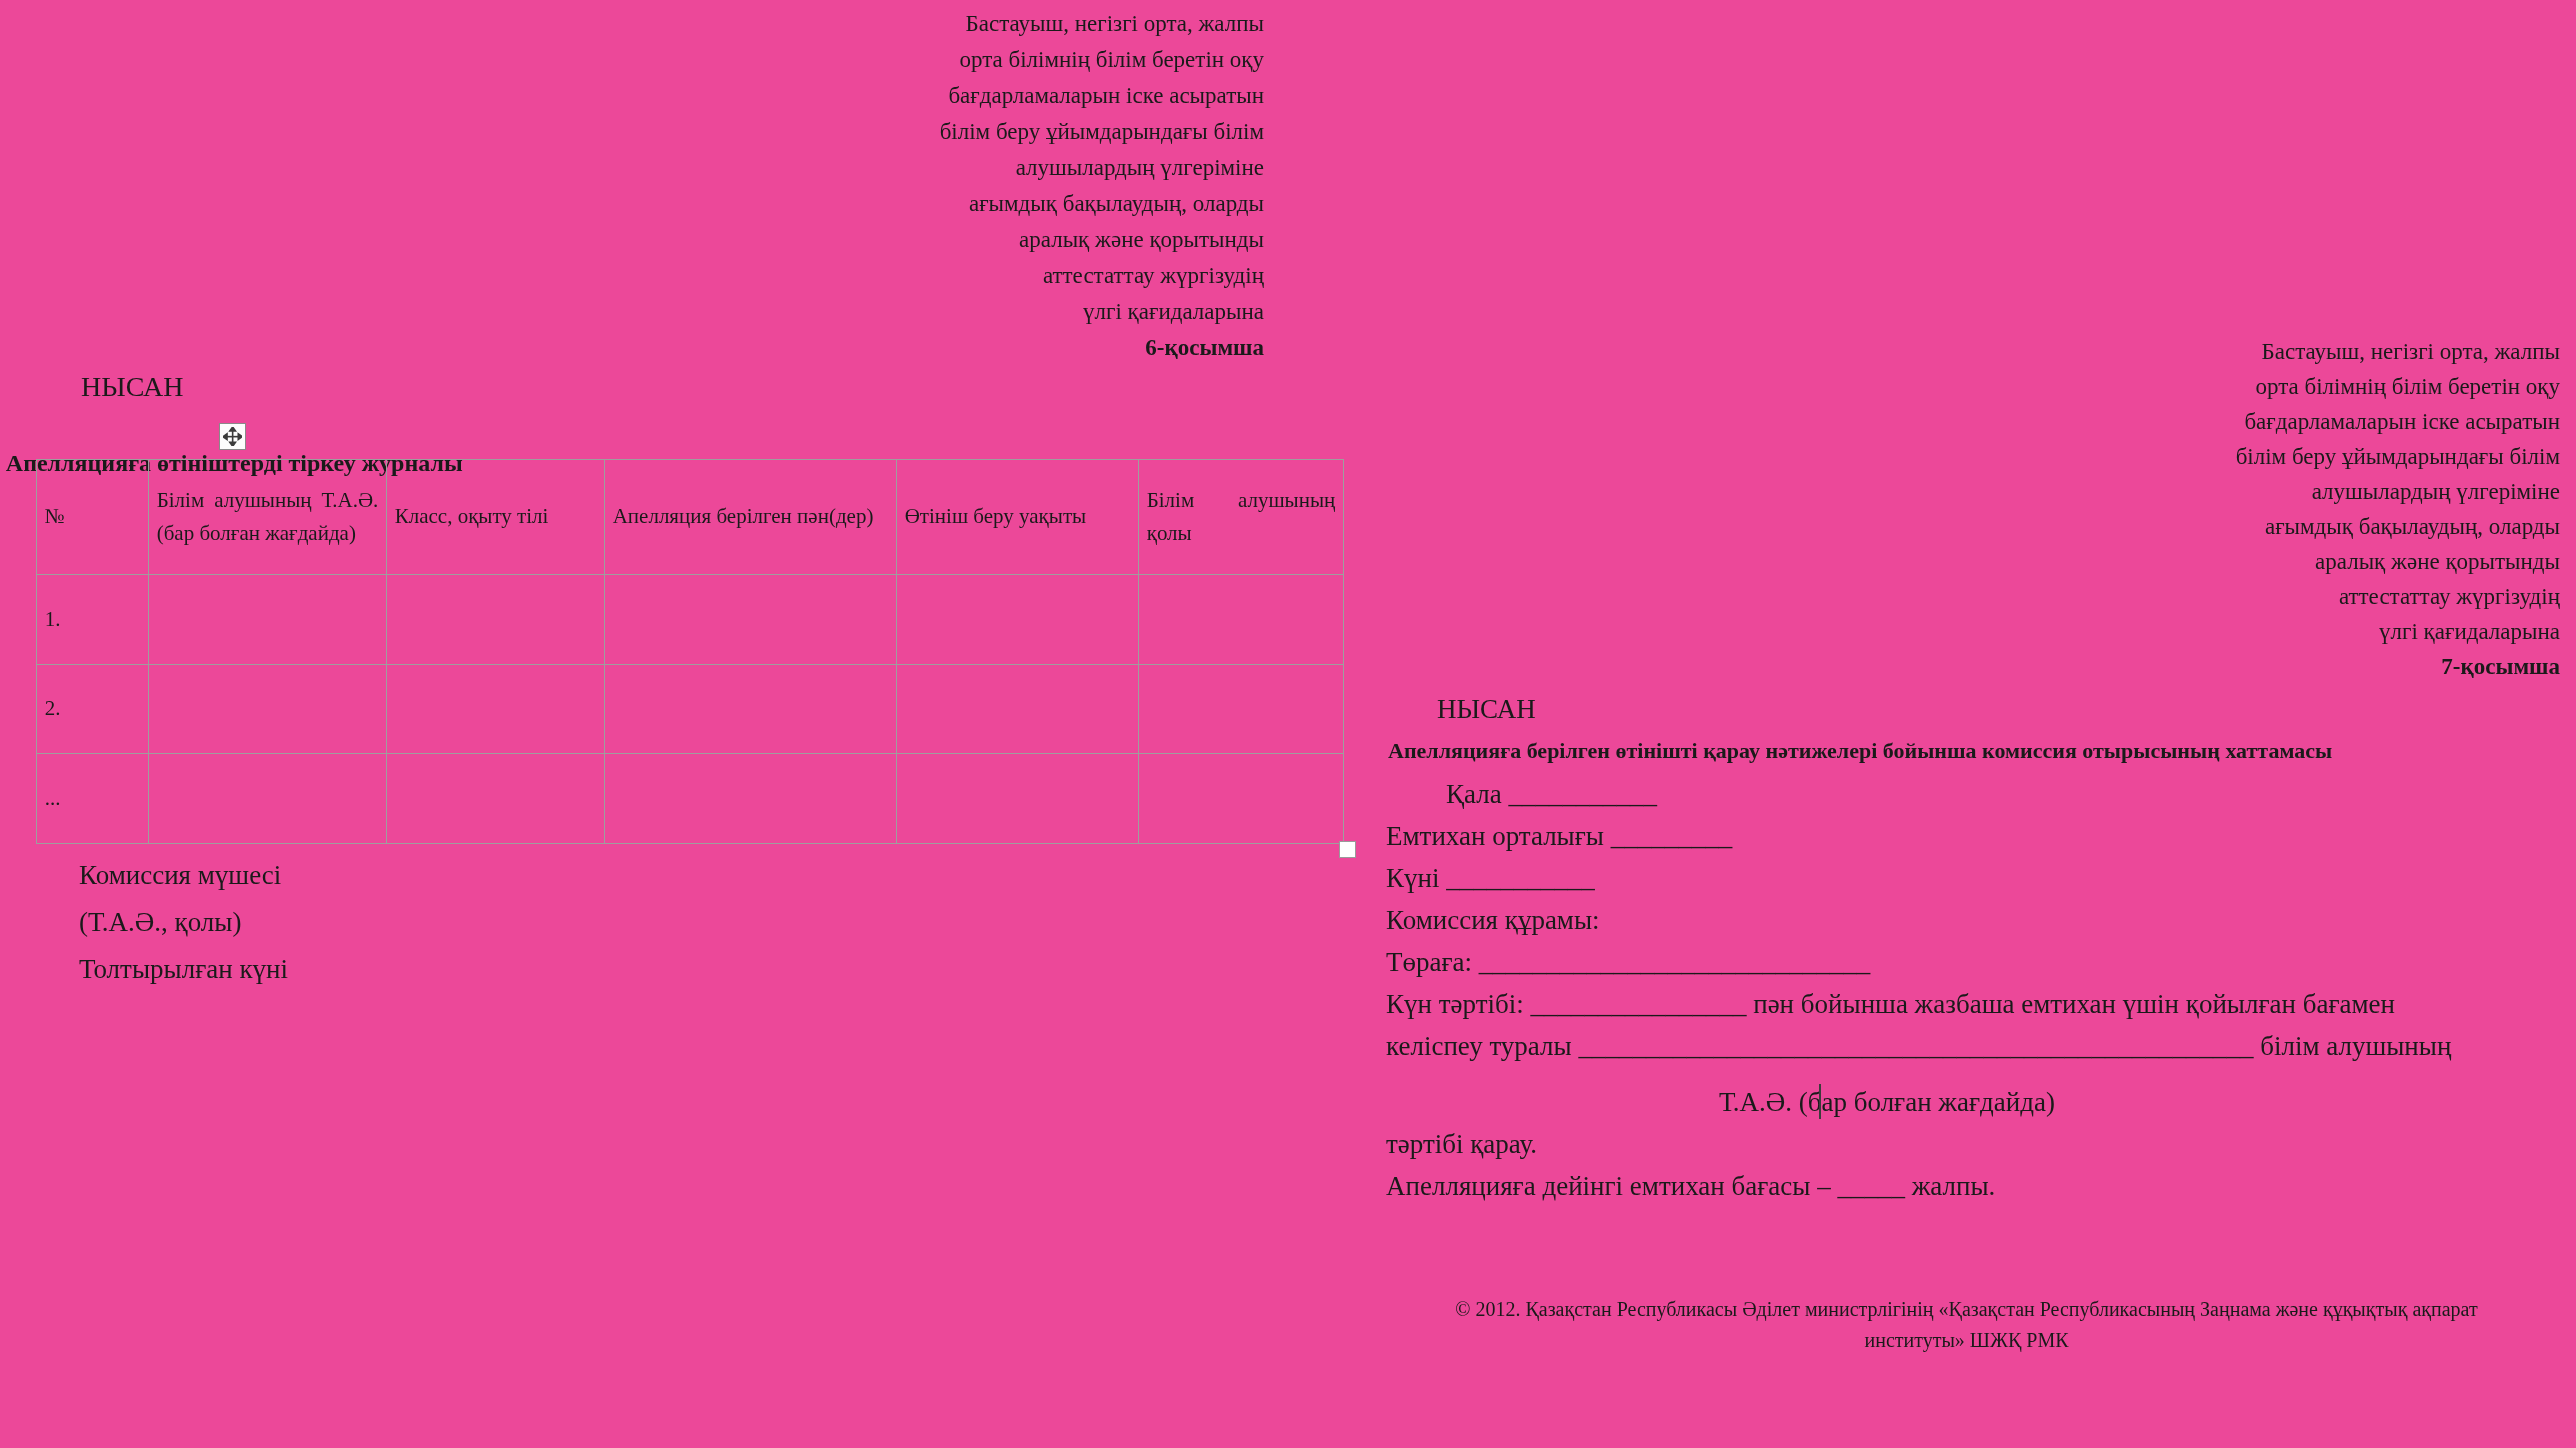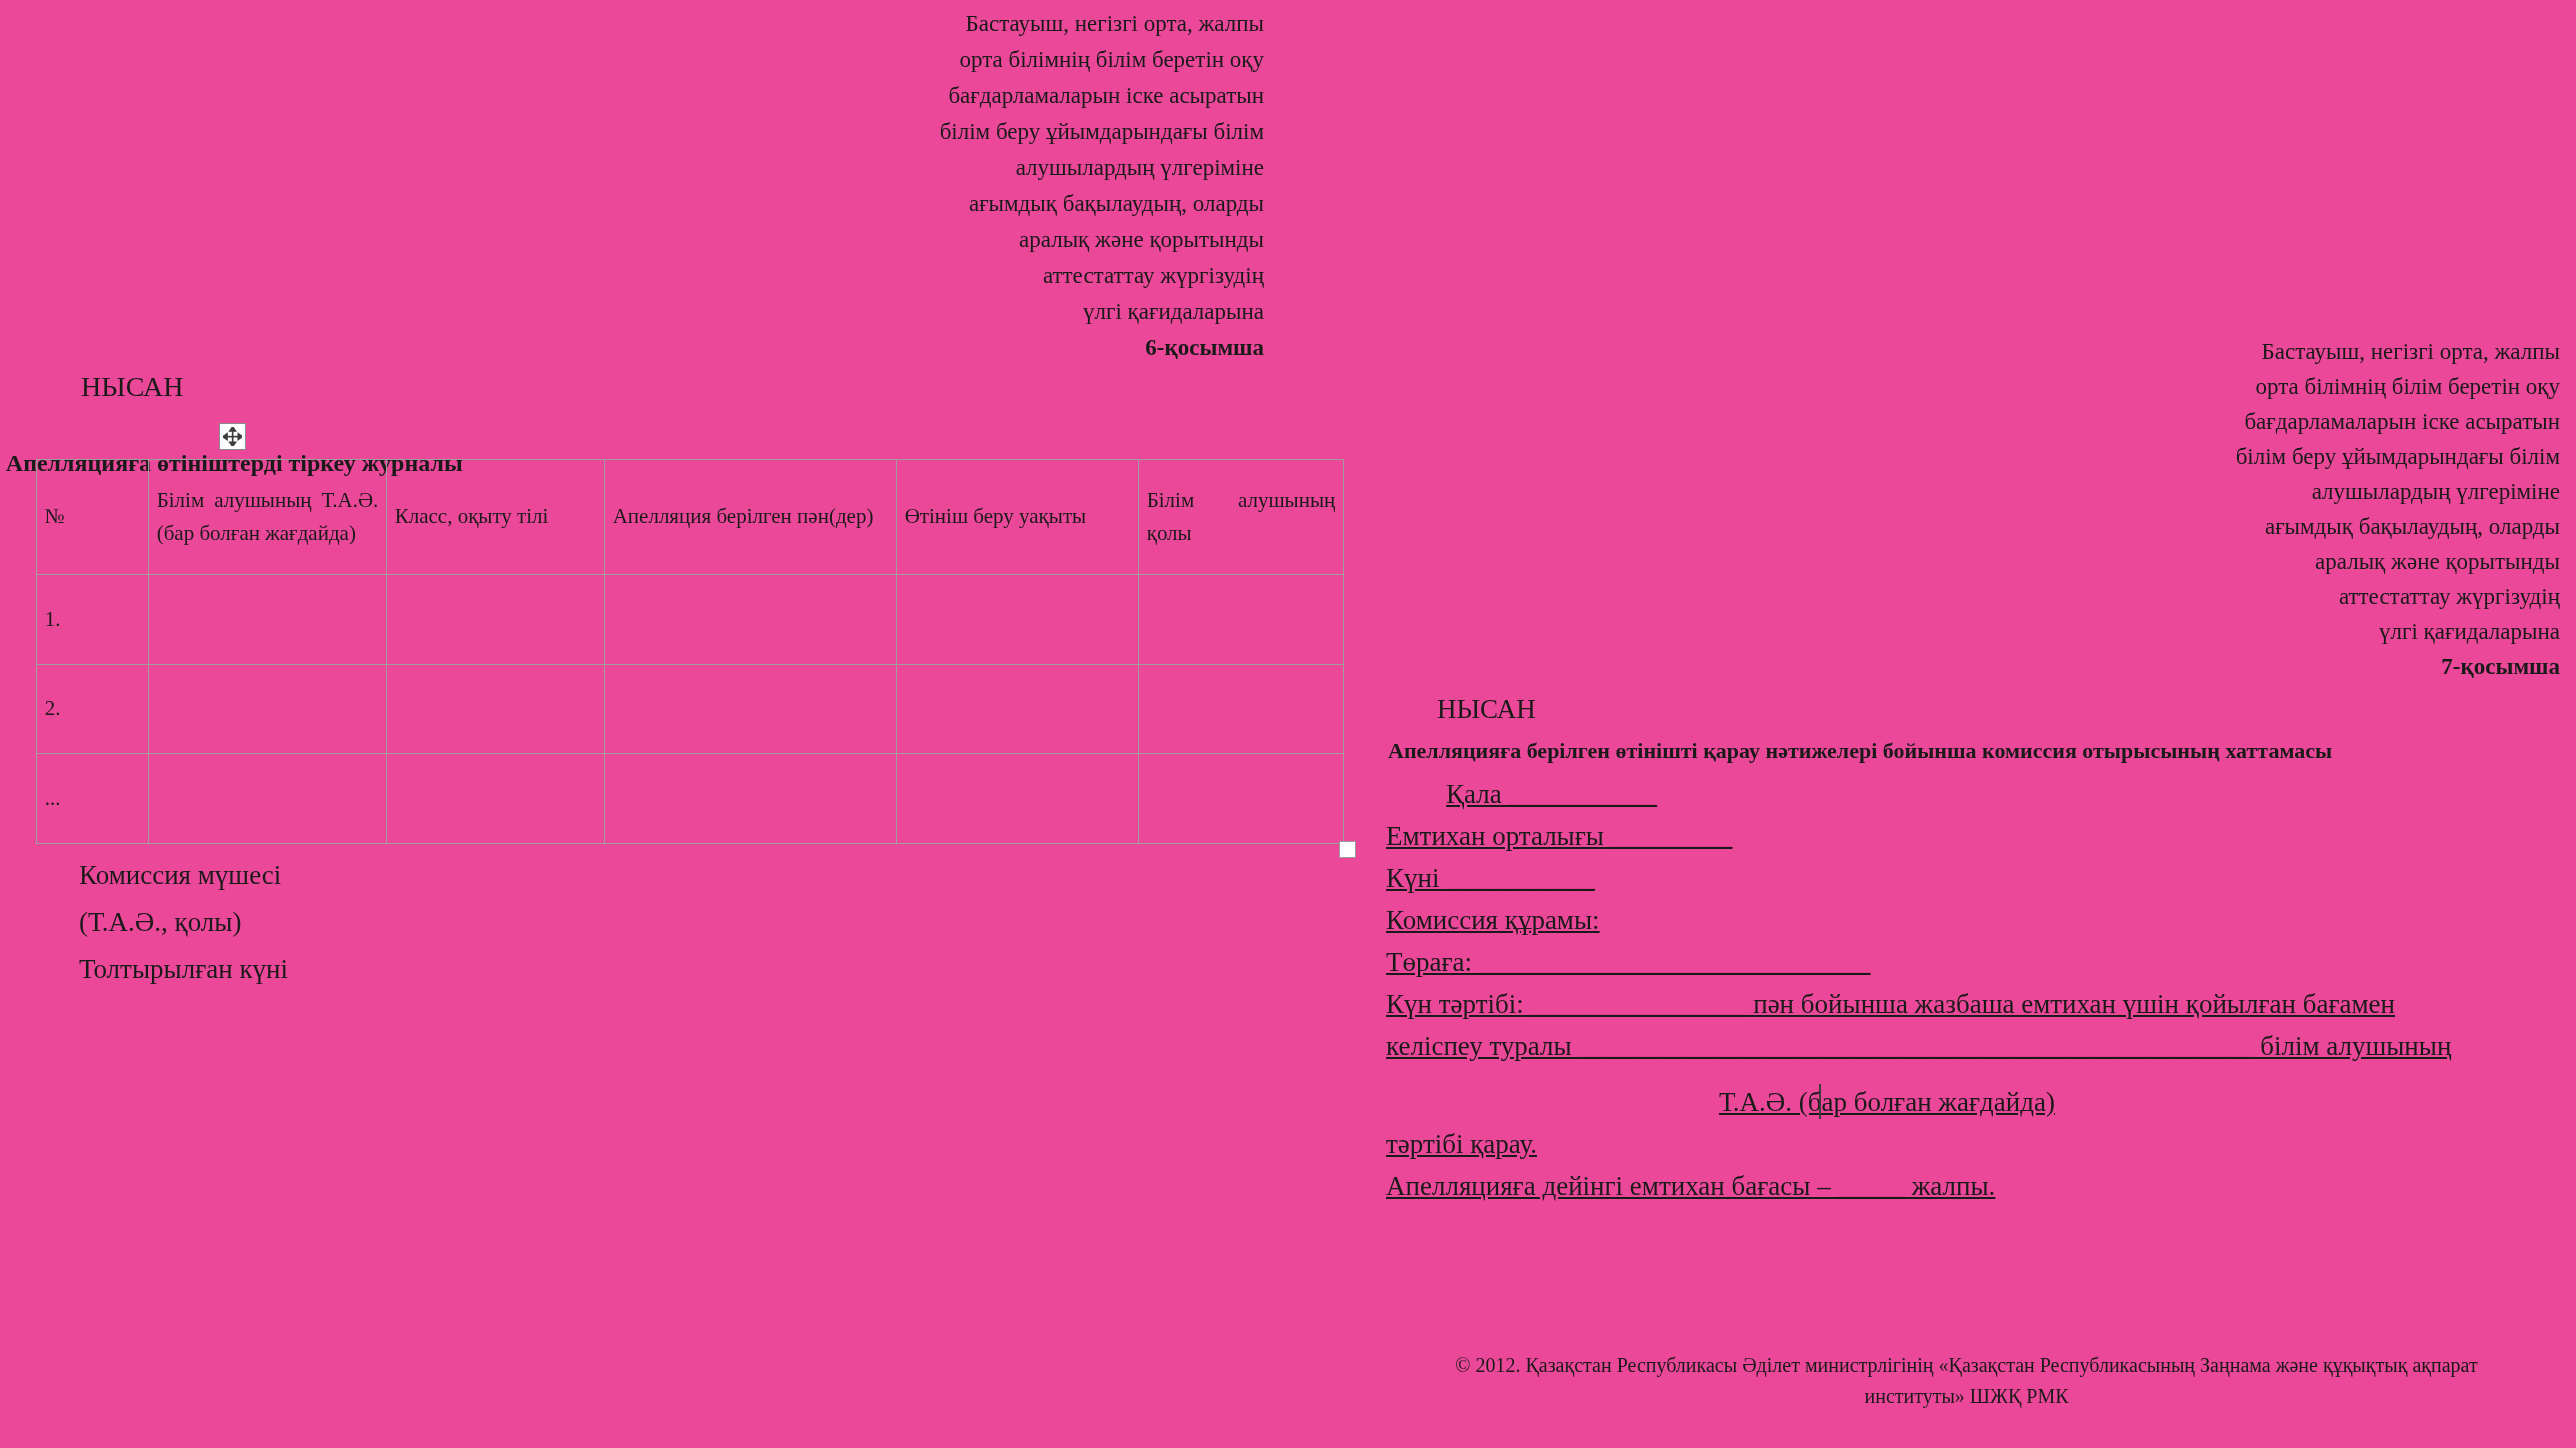--- a/index.html
+++ b/index.html
@@ -65,36 +65,36 @@
   .note-right{left:2077px;top:334px;width:483px;line-height:35px;}
   .nysan-right{left:1437px;top:694px;font-size:27px;}
   .protocol-title{
     position:absolute;left:1388px;top:736px;width:1183px;
     font-size:22px;font-weight:bold;line-height:29px;
   }
   .form-lines{
     position:absolute;left:1386px;top:773px;width:1186px;
     font-size:27px;line-height:42px;
   }
-  .form-lines .line{position:relative;min-height:42px;text-decoration:underline;}
+  .form-lines .line{position:relative;min-height:42px;}
   .indent{padding-left:60px;}
   .fio-line{padding-left:333px;margin-top:14px;}
   .wavy{
     text-decoration-line:underline;
     text-decoration-style:wavy;
     text-decoration-color:#3a3acd;
     text-decoration-thickness:1.9px;
     text-underline-offset:6.8px;
   }
   .caret{
     position:absolute;left:433px;top:2.9px;
     width:1.9px;height:35px;background:#3c3c3c;
   }
   .copyright{
-    position:absolute;left:1381px;top:1350px;width:1171px;
+    position:absolute;left:1381px;top:1294px;width:1171px;
     font-size:20px;line-height:31px;text-align:center;
   }
 </style>
 </head>
 <body>
 
 <div class="page">
 
   <div class="note note-left">
     <div>Бастауыш, негізгі орта, жалпы</div>

